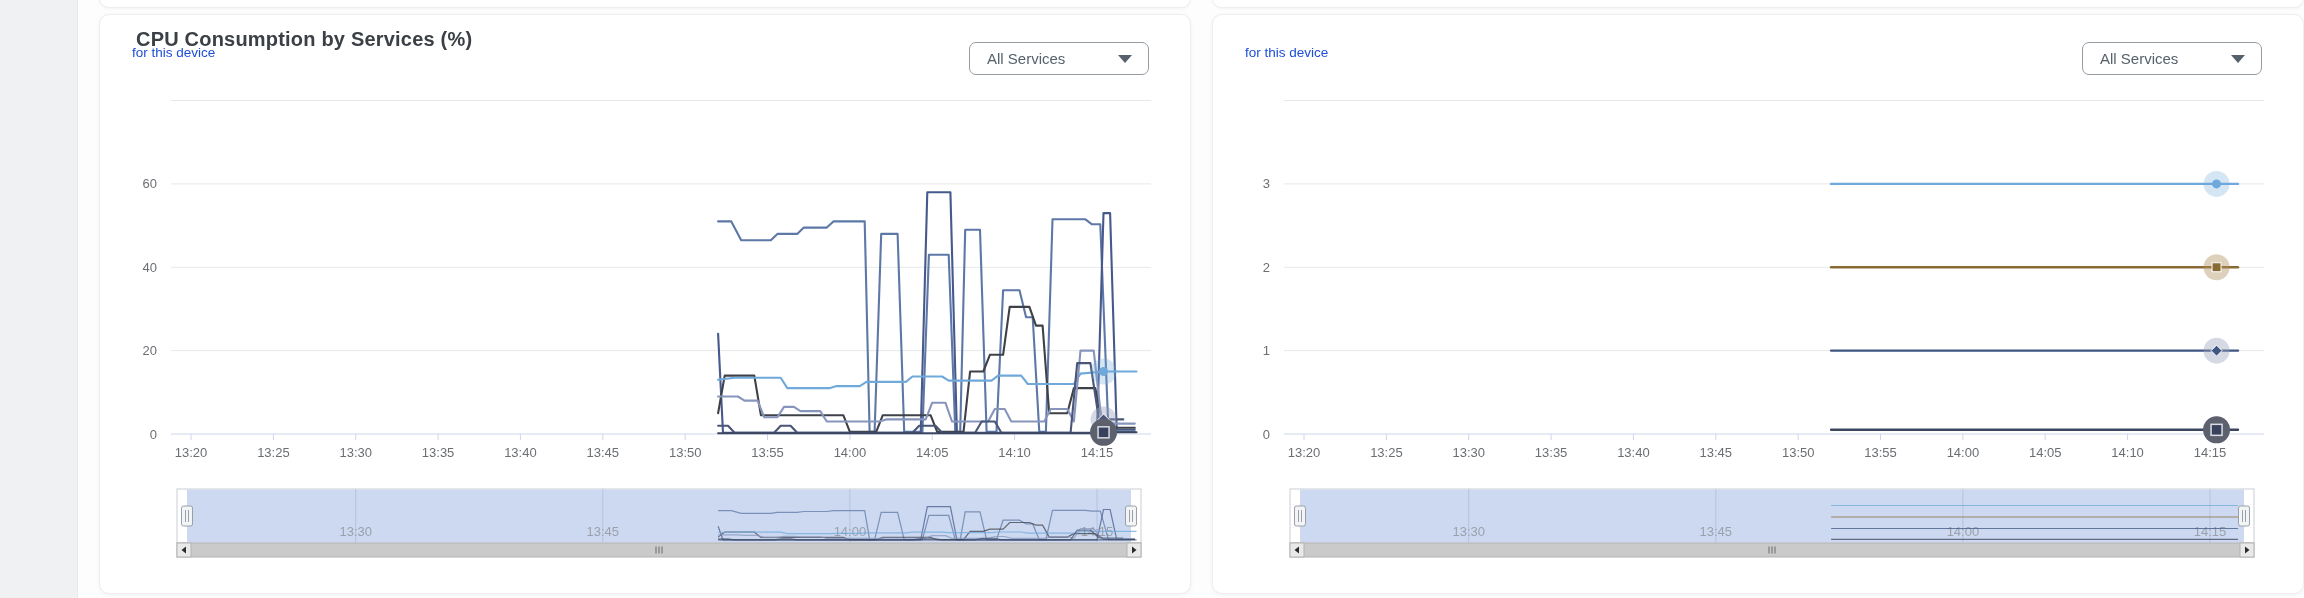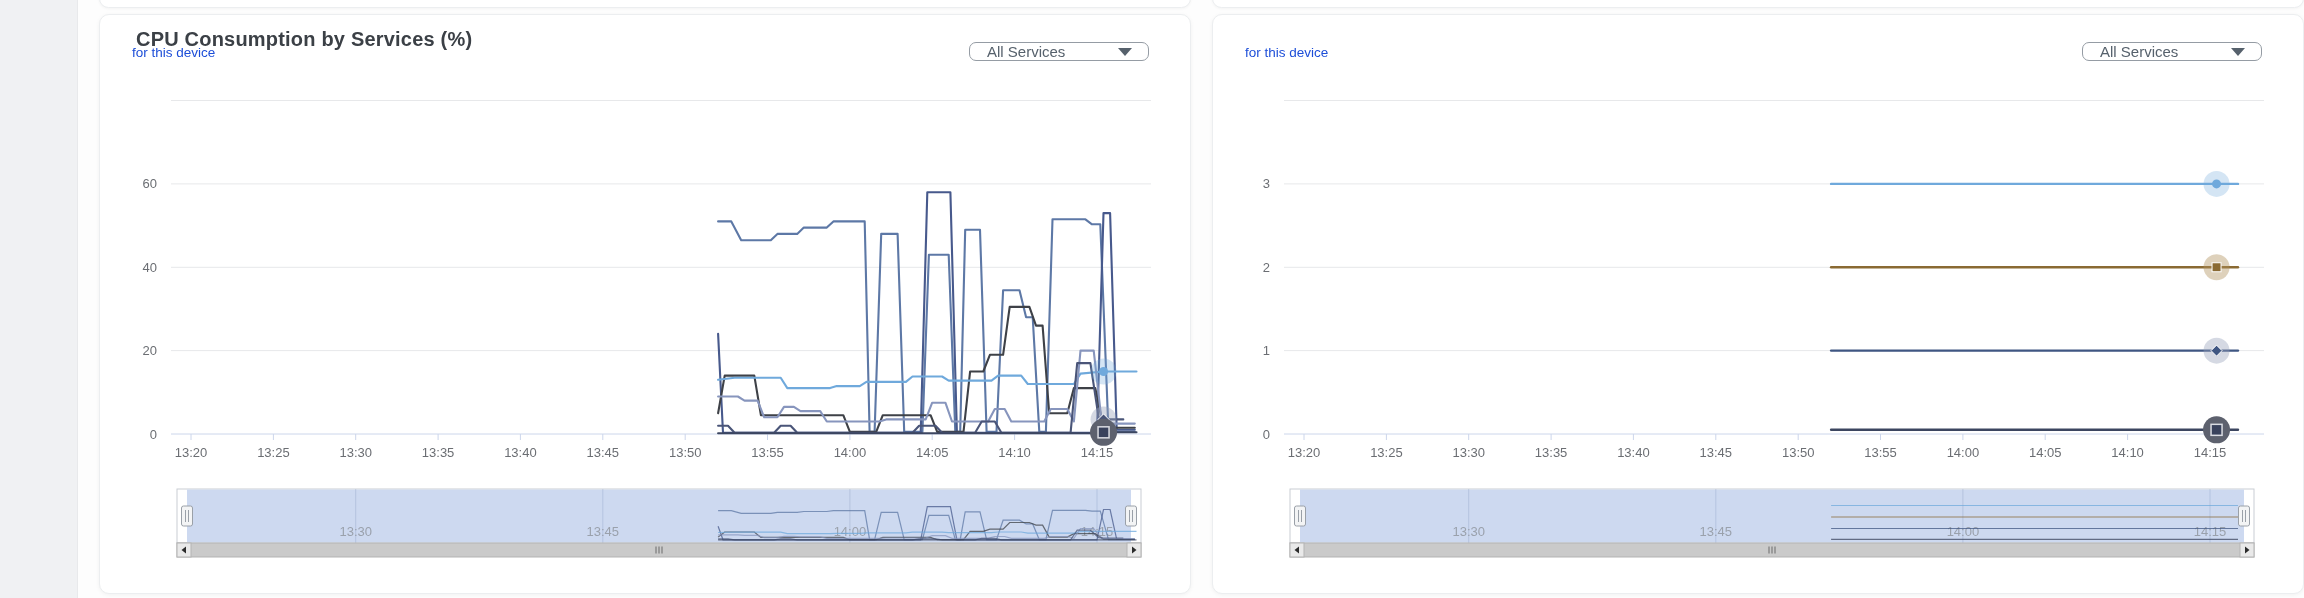--- a/index.html
+++ b/index.html
@@ -17,21 +17,21 @@
     border:1px solid #eceef0;border-radius:10px;box-shadow:0 1px 4px rgba(0,0,0,0.05);
   }
   .card-1{left:99px;}
   .card-2{left:1212px;}
   .card h2{
     position:absolute;left:32px;top:9px;margin:4px;
     font-size:20px;font-weight:600;color:#3b4046;letter-spacing:.2px;
   }
   .subtitle{position:absolute;left:32px;top:30px;font-size:13.5px;color:#1d4ed8;}
   .dropdown{
-    position:absolute;top:27px;right:41px;width:180px;height:19px;
+    position:absolute;top:27px;right:41px;width:180px;height:33px;
     background:#fff;border:1.5px solid #959ca4;border-radius:7px;
     display:flex;align-items:center;justify-content:space-between;
     padding:0 16px 0 17px;cursor:pointer;
     font-family:"Liberation Sans",sans-serif;font-size:15px;color:#56616c;
   }
   .caret{width:0;height:0;border-left:7px solid transparent;border-right:7px solid transparent;border-top:8px solid #56616c;}
   svg.chart{position:absolute;left:0;top:0;}
   .axlab{font-size:13px;fill:#6b6e73;}
   .navlab{font-size:13px;fill:#9aa1ac;}
 </style>

